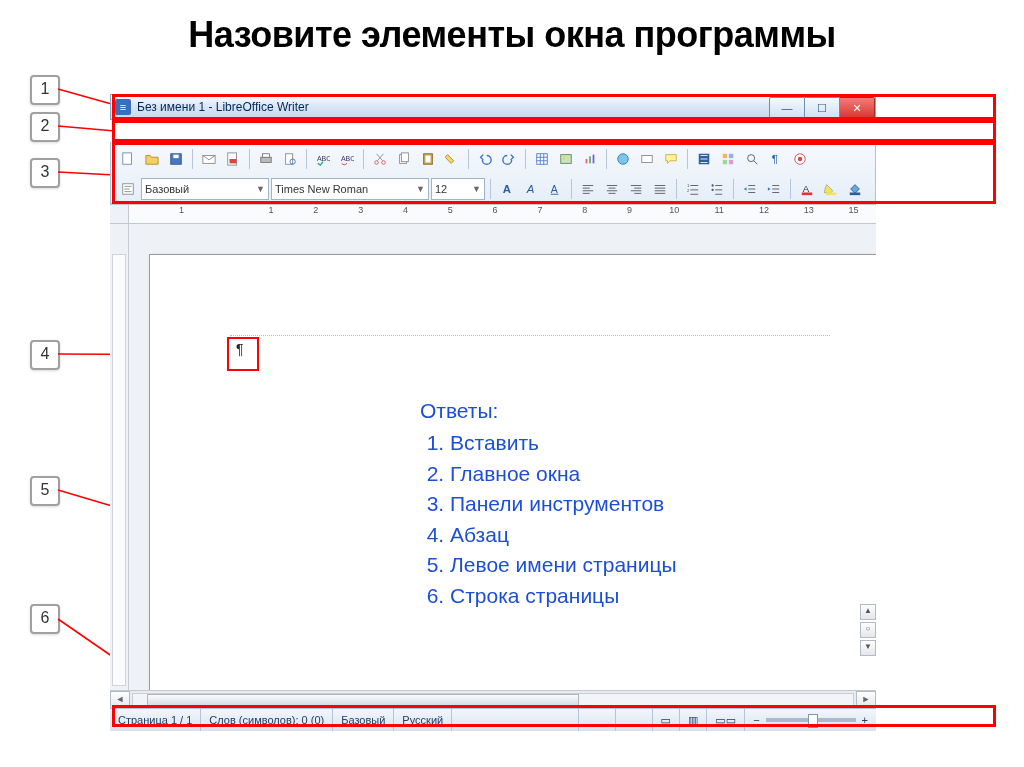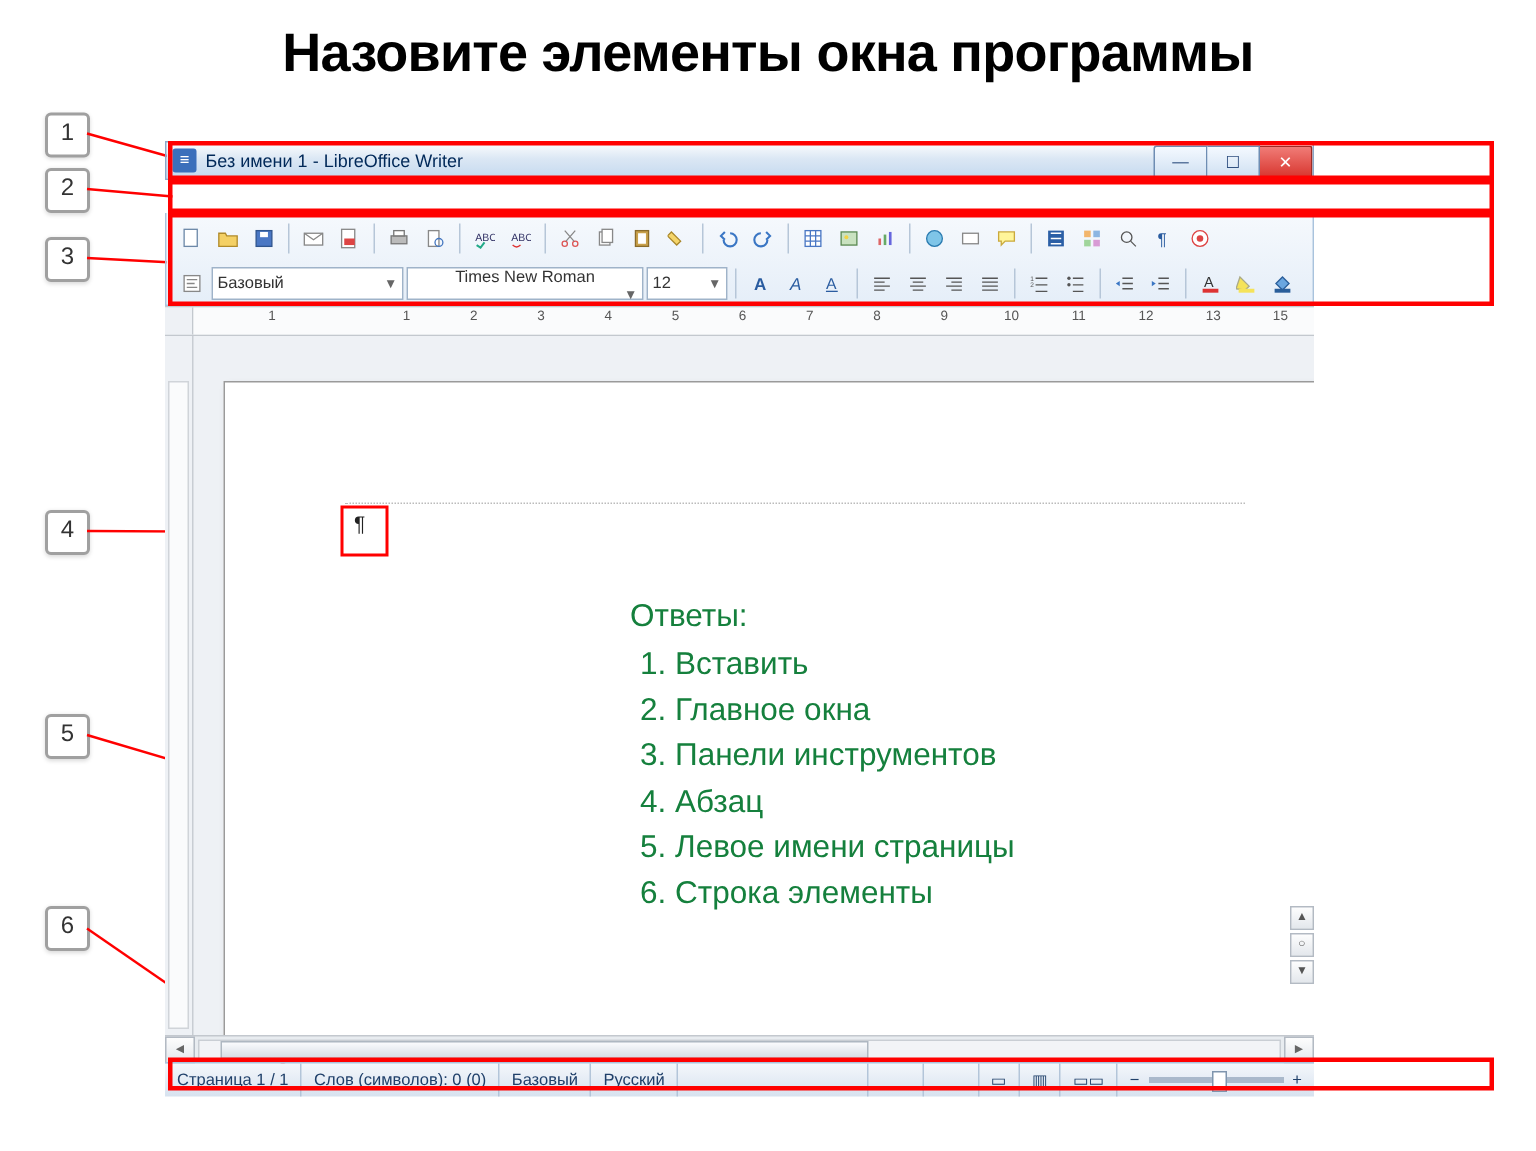--- a/index.html
+++ b/index.html
@@ -39,21 +39,21 @@
   .ruler-h .nums{ display:flex; font-size:9px; color:#555; padding-left:30px;}
   .ruler-h .nums span{ width:48px; text-align:center;}
   
   .docpane { position:absolute; left:0; top:138px; width:100%; bottom:40px; background:#eef1f5; display:flex;}
   .ruler-v { width:18px; background:#eef1f5; border-right:1px solid #c8cdd3; position:relative;}
   .ruler-v .vtrack{ position:absolute; left:2px; top:30px; width:12px; height:430px; background:#fafbfc; border:1px solid #d0d4d9;}
   .page-wrap{ flex:1; position:relative; overflow:hidden;}
   .page { position:absolute; left:20px; top:30px; width:760px; height:1000px; background:#fff; border:1px solid #9a9a9a; box-shadow:3px 3px 6px rgba(0,0,0,.15);}
   .page .margin-line{ position:absolute; left:80px; top:80px; right:80px; border-top:1px dotted #bbb;}
   .cursor-box{ position:absolute; border:2px solid #ff0000; pointer-events:none;}
-  .answers{ position:absolute; font-family:Arial,sans-serif; font-size:21px; color:#15803d; line-height:1.45;}
+  .answers{ position:absolute; font-family:Arial,sans-serif; font-size:21px; color:#1d4ed8; line-height:1.45;}
   .answers .hdr{ margin-bottom:2px;}
   .answers ol{ margin:0; padding-left:30px;}
   
   .hscroll{ position:absolute; left:0; bottom:22px; width:100%; height:18px; background:#e8ecf0; border-top:1px solid #c3c8ce; display:flex; align-items:center;}
   .hscroll .btn{ width:18px; height:16px; background:linear-gradient(#fdfdfd,#e3e7ec); border:1px solid #b3bac3; font-size:9px; text-align:center; line-height:14px; color:#666;}
   .hscroll .track{ flex:1; height:12px; background:#f2f4f7; margin:0 2px; border:1px solid #c9ced4; position:relative;}
   .hscroll .thumb{ position:absolute; left:2%; width:60%; height:100%; background:linear-gradient(#fafbfd,#d7dde5); border:1px solid #aeb7c1; box-sizing:border-box;}
   
   .status { position:absolute; left:0; bottom:0; width:100%; height:22px; background:linear-gradient(#f4f7fb,#d7e2ef); border-top:1px solid #a9c3dd; display:flex; align-items:center; font-size:11px; color:#20406a;}
   .status .cell{ padding:0 8px; border-right:1px solid #b3c5d9; height:100%; display:flex; align-items:center;}
@@ -268,21 +268,21 @@
       <div class="tbicon">
           <svg viewBox="0 0 16 16">
             <rect x="2" y="2" width="12" height="12" fill="#fff" stroke="#888"></rect>
             <path d="M4 5h8M4 8h6M4 11h8" stroke="#888"></path>
           </svg>
         </div>
       <div class="combo" style="width:120px;">
           <span>Базовый</span>
           <span class="dd">▼</span>
         </div>
-      <div class="combo" style="width:150px;flex-direction:column;">
+      <div class="combo" style="width:150px;">
           <span>Times New Roman</span>
           <span class="dd">▼</span>
         </div>
       <div class="combo" style="width:46px;">
           <span>12</span>
           <span class="dd">▼</span>
         </div>
       <div class="sep"></div>
       <div class="tbicon">
           <svg viewBox="0 0 16 16">
@@ -450,15 +450,15 @@
 <div class="hl" style="left:112px; top:705px; width:884px; height:22px;"></div>
 
 <div class="answers" style="left:420px; top:396px;">
   <div class="hdr">Ответы:</div>
   <ol>
     <li>Вставить</li>
     <li>Главное окна</li>
     <li>Панели инструментов</li>
     <li>Абзац</li>
     <li>Левое имени страницы</li>
-    <li>Строка элементы</li>
+    <li>Строка страницы</li>
   </ol>
 </div>
 
 </body></html>

